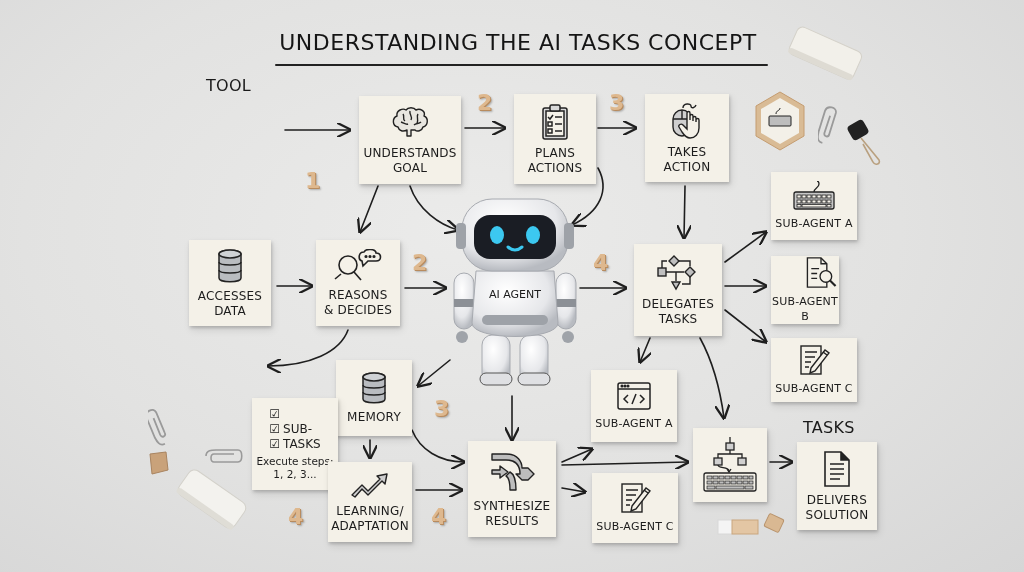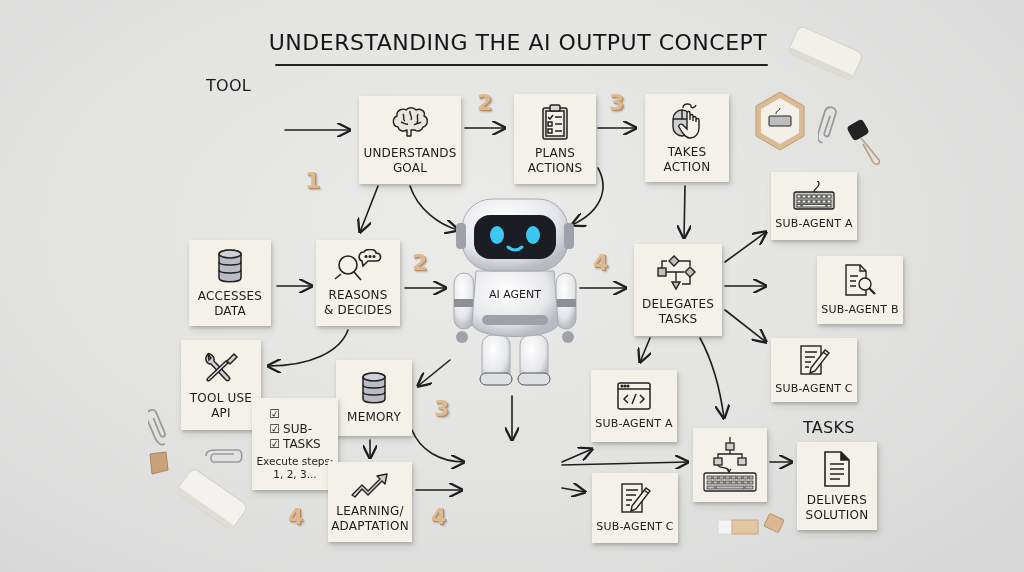--- a/index.html
+++ b/index.html
@@ -50,21 +50,21 @@
     .deco { position: absolute; }
     .checklist { font-size: 12px; line-height: 15px; text-align: left; }
     .checklist .row { display: flex; align-items: center; gap: 3px; }
     .exec { font-size: 10.5px; line-height: 13px; margin-top: 3px; text-align: left; }
   </style>
 </head>
 <body>
 
 <div class="stage">
 
-  <div class="title">UNDERSTANDING THE AI OUTPUT CONCEPT</div>
+  <div class="title">UNDERSTANDING THE AI TASKS CONCEPT</div>
   <div class="title-underline"></div>
 
   <div class="section-label" style="left:206px; top:76px;">TOOL</div>
   <div class="section-label" style="left:803px; top:418px;">TASKS</div>
 
   <svg class="arrows" width="1024" height="572">
     <defs>
       <marker id="ah" viewBox="0 0 10 10" refX="9" refY="5" markerWidth="9" markerHeight="9" orient="auto-start-reverse">
         <path d="M0,0 L10,5 L0,10" fill="none" stroke="#1e1e1e" stroke-width="1.6"></path>
       </marker>
@@ -260,21 +260,21 @@
             <rect x="36" y="19" width="4" height="3"></rect>
           <rect x="6" y="23.5" width="4" height="2.5"></rect>
             <rect x="11" y="23.5" width="24" height="2.5"></rect>
             <rect x="36" y="23.5" width="4" height="2.5"></rect>
         </g>
       </g>
     </svg>
     <div class="lbl" style="font-size:11px">SUB-AGENT A</div>
   </div>
 
-  <div class="note" style="left:817px; top:256px; width:86px; height:68px;">
+  <div class="note" style="left:771px; top:256px; width:68px; height:68px;align-items:flex-end;">
     <svg class="ic" width="36" height="34" viewBox="0 0 36 34">
       <g stroke="#222" stroke-width="1.4" fill="none">
         <path d="M4 2 H18 L24 8 V32 H4 Z" fill="#f4f1e8"></path>
         <path d="M18 2 V8 H24"></path>
         <path d="M8 13 h8 M8 18 h6 M8 23 h6"></path>
         <circle cx="23" cy="21" r="6" fill="#f4f1e8"></circle>
         <path d="M27 25 L33 31" stroke-width="2.2"></path>
       </g>
     </svg>
     <div class="lbl" style="font-size:11px">SUB-AGENT B</div>
@@ -285,31 +285,20 @@
       <g stroke="#222" stroke-width="1.4" fill="none">
         <rect x="4" y="2" width="20" height="28" fill="#f4f1e8"></rect>
         <path d="M8 8 h12 M8 13 h10 M8 18 h6 M8 23 h4"></path>
         <path d="M14 24 L28 6 L32 9 L18 27 L13 29 Z" fill="#f4f1e8"></path>
         <path d="M26 8 L30 11"></path>
       </g>
     </svg>
     <div class="lbl" style="font-size:11px">SUB-AGENT C</div>
   </div>
 
-  <div class="note" style="left:181px; top:340px; width:80px; height:90px;">
-    <svg class="ic" width="38" height="36" viewBox="0 0 38 36">
-      <g stroke="#222" stroke-width="1.5" fill="#cfcfcf">
-        <path d="M6 4 C2 8 4 14 9 14 L24 30 C26 32 29 29 27 27 L12 11 C13 6 8 3 6 4 L9 8 L7 10 Z"></path>
-        <path d="M32 4 L35 7 L28 14 L25 11 Z"></path>
-        <path d="M26 13 L8 30 C6 32 4 30 6 28 L24 11 Z" fill="#e3e3e3"></path>
-      </g>
-    </svg>
-    <div class="lbl">TOOL USE</div>
-    <div class="lbl">API</div>
-  </div>
 
   <div class="note" style="left:336px; top:360px; width:76px; height:76px;">
     <svg class="ic" width="28" height="34" viewBox="0 0 28 34">
       <g stroke="#222" stroke-width="1.5" fill="#b9bcc0">
         <path d="M3 6 C3 1 25 1 25 6 L25 28 C25 33 3 33 3 28 Z"></path>
         <ellipse cx="14" cy="6" rx="11" ry="4" fill="#cfd2d5"></ellipse>
         <path d="M3 14 C3 18 25 18 25 14 M3 21 C3 25 25 25 25 21" fill="none"></path>
       </g>
     </svg>
     <div class="lbl">MEMORY</div>
@@ -335,20 +324,31 @@
   </div>
 
   <div class="note" style="left:328px; top:462px; width:84px; height:80px;">
     <svg class="ic" width="40" height="28" viewBox="0 0 40 28">
       <path d="M2 24 L12 14 L18 20 L30 8 L27 5 L37 3 L35 13 L32 10 L18 24 L12 18 L5 26 Z" fill="#cfcfcf" stroke="#222" stroke-width="1.4" stroke-linejoin="round"></path>
     </svg>
     <div class="lbl">LEARNING/</div>
     <div class="lbl">ADAPTATION</div>
   </div>
 
+  <div class="note" style="left:468px; top:441px; width:88px; height:96px;">
+    <svg class="ic" width="48" height="44" viewBox="0 0 48 44">
+      <g stroke="#222" stroke-width="1.4" fill="#bdbdbd" stroke-linejoin="round">
+        <path d="M4 4 H18 C30 4 34 12 34 18 H40 L46 24 L40 30 H34 L28 24 H32 C32 14 26 10 18 10 H4 Z"></path>
+        <path d="M4 20 H12 V16 L20 22 L12 28 V24 H4 Z"></path>
+        <path d="M22 22 C26 24 28 30 28 40 H22 C22 30 20 27 18 26 Z"></path>
+      </g>
+    </svg>
+    <div class="lbl">SYNTHESIZE</div>
+    <div class="lbl">RESULTS</div>
+  </div>
 
   <div class="note" style="left:591px; top:370px; width:86px; height:72px;">
     <svg class="ic" width="36" height="30" viewBox="0 0 36 30">
       <g stroke="#222" stroke-width="1.5" fill="none">
         <rect x="2" y="2" width="32" height="26" rx="2" fill="#f4f1e8"></rect>
         <path d="M2 8 H34"></path>
         <circle cx="6" cy="5" r="0.8" fill="#222"></circle>
           <circle cx="9" cy="5" r="0.8" fill="#222"></circle>
           <circle cx="12" cy="5" r="0.8" fill="#222"></circle>
         <path d="M12 14 L8 18 L12 22 M24 14 L28 18 L24 22 M20 13 L16 23"></path>

